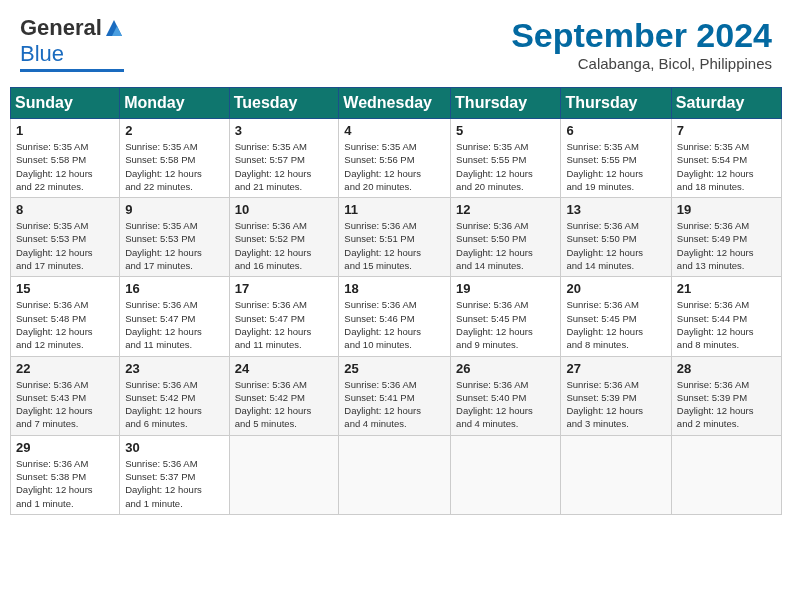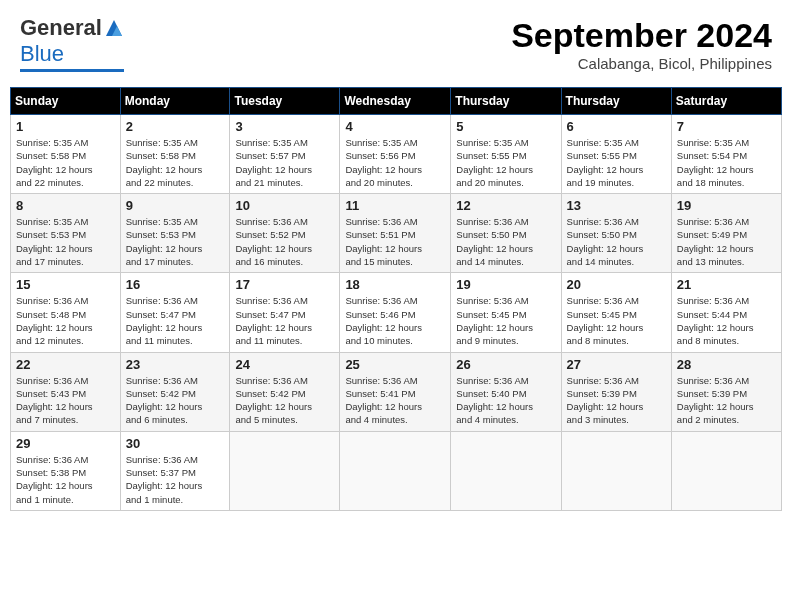--- a/index.html
+++ b/index.html
@@ -46,37 +46,37 @@
       background: #1a6bbf;
       width: 100%;
       margin-top: 2px;
     }
     .title-block {
       text-align: right;
     }
     .month-title {
       font-size: 34px;
       font-weight: bold;
-      color: #000000;
+      color: #0369a1;
     }
     .location {
       font-size: 15px;
       color: #444;
     }
     .calendar {
       width: 100%;
       border-collapse: collapse;
       font-size: 10px;
     }
     .calendar th {
-      background: #000000;
+      background: #0f766e;
       color: #fff;
       padding: 6px 4px;
       text-align: left;
-      font-size: 12px;
+      font-size: 16px;
       font-weight: bold;
       border: 1px solid #1a4f8a;
     }
     .calendar td {
       border: 1px solid #ccc;
       vertical-align: top;
       padding: 4px 5px;
       background: #fff;
       width: 113px;
       min-height: 80px;

